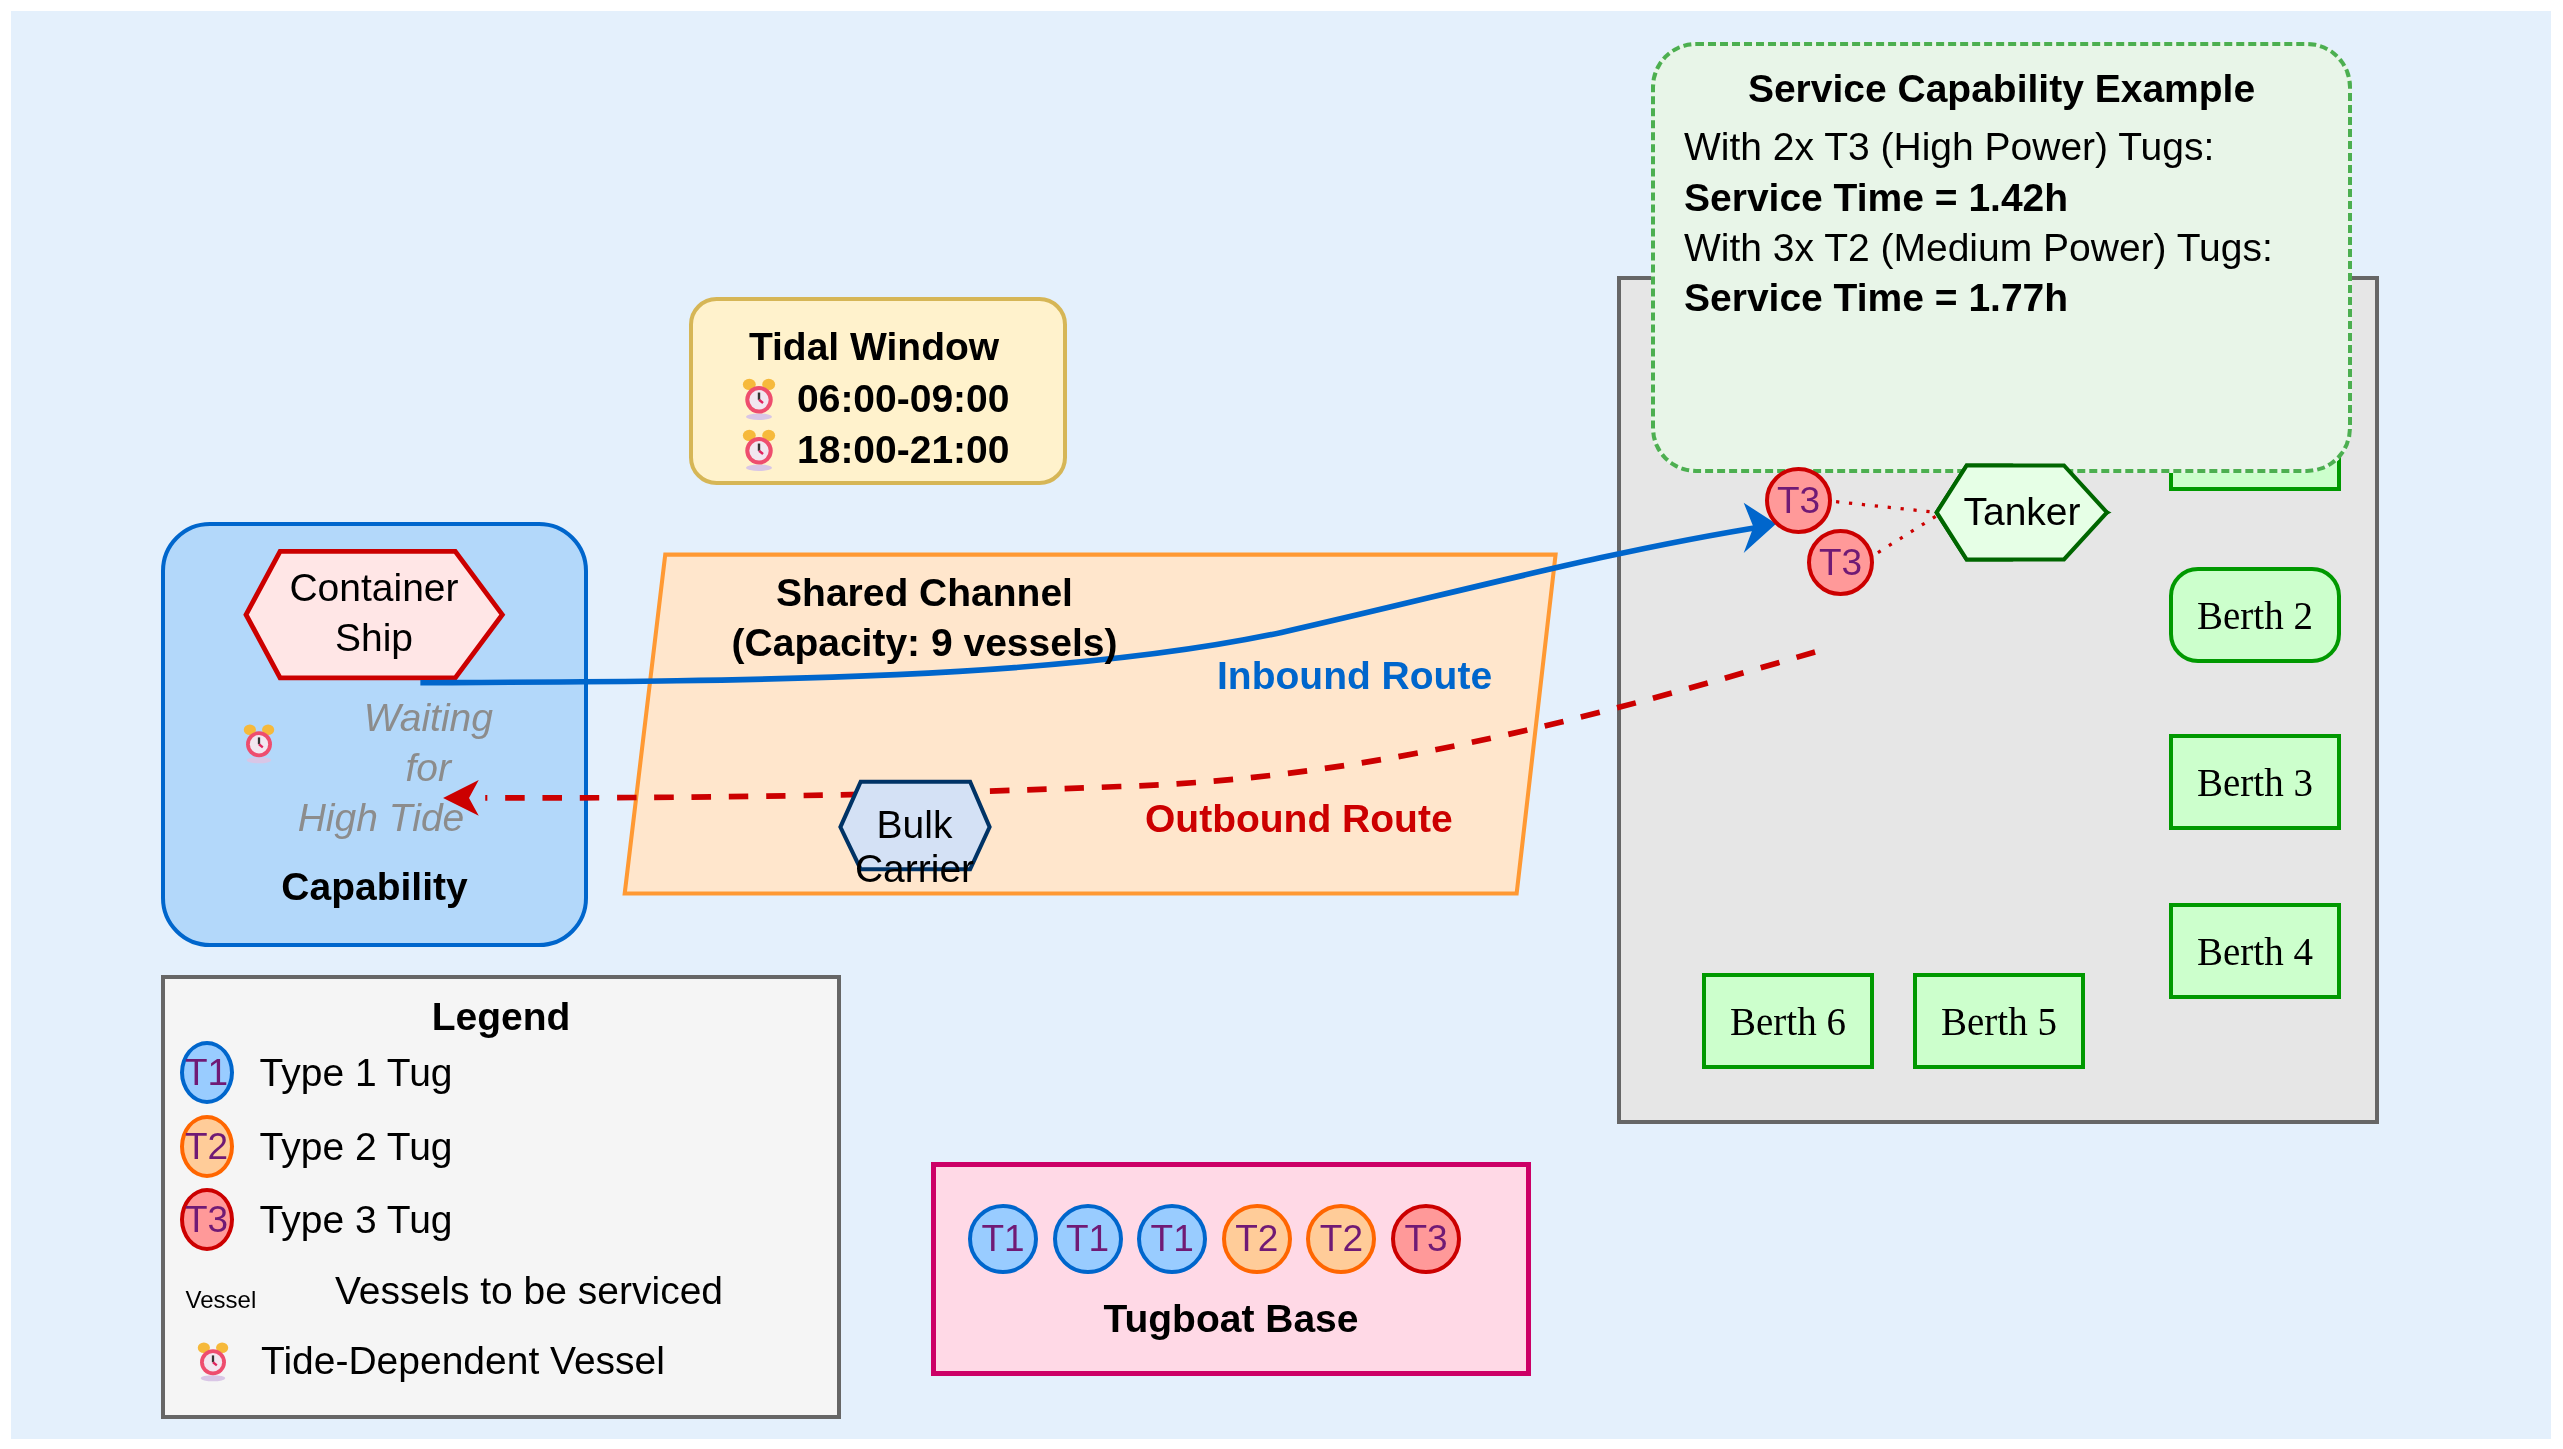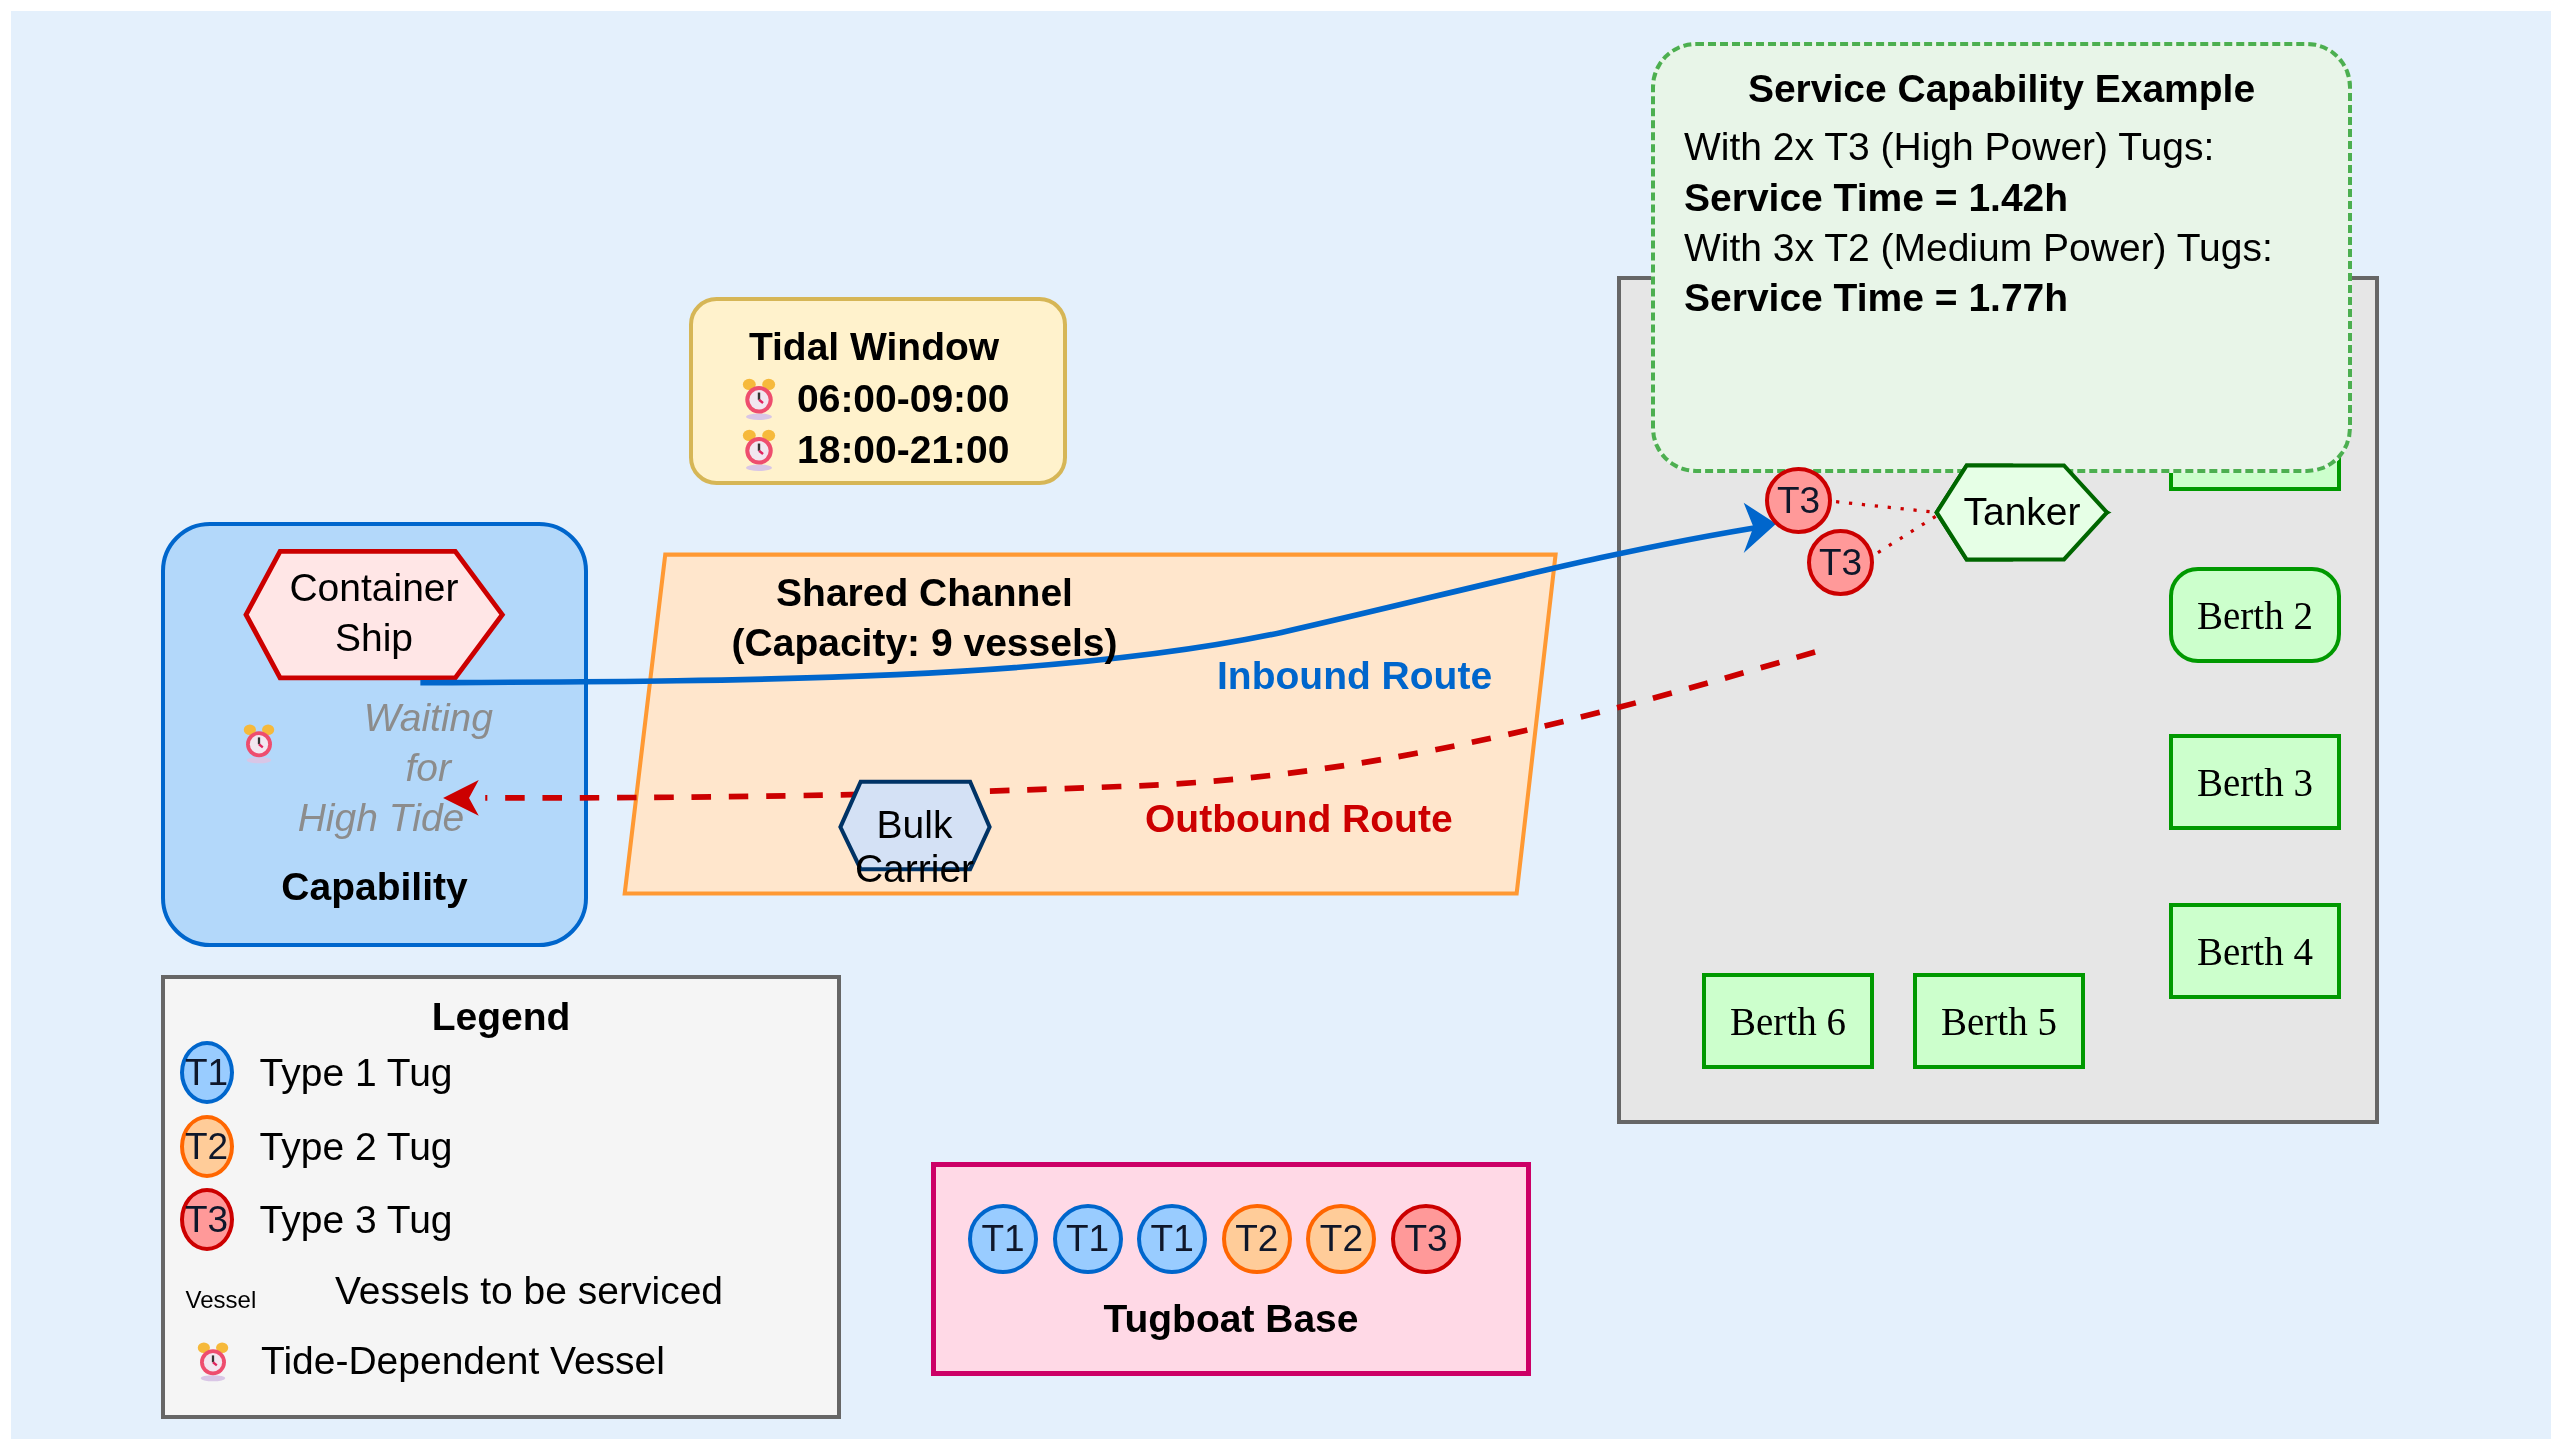--- a/index.html
+++ b/index.html
@@ -28,21 +28,21 @@
 
   
   .port { left:1617px; top:276px; width:762px; height:848px; background:#e6e6e6; border:4.9px solid #666666; box-sizing:border-box; }
   .berth { position:absolute; width:172px; height:96px; background:#ccffcc; border:4.9px solid #009900; box-sizing:border-box; display:flex; align-items:center; justify-content:center; font-size:39px;font-family:Liberation Serif, serif; }
 
   
   .legend { left:161px; top:975px; width:680px; height:444px; background:#f5f5f5; border:4px solid #666666; box-sizing:border-box; }
   .legend .title { position:absolute; left:0; right:0; top:16px; text-align:center; font-size:39px; font-weight:bold; }
   .legend .item { position:absolute; font-size:39px; display:flex; align-items:center; }
 
-  .tug { display:inline-flex; align-items:center; justify-content:center; border-radius:50%; box-sizing:border-box; font-size:37px; color:#0f172a; }
+  .tug { display:inline-flex; align-items:center; justify-content:center; border-radius:50%; box-sizing:border-box; font-size:37px; color:#701a75; }
   .tug.t1 { background:#99ccff; border:4.9px solid #0066cc; }
   .tug.t2 { background:#ffcc99; border:4.9px solid #ff6600; }
   .tug.t3 { background:#ff9999; border:4.9px solid #cc0000; }
 
   
   .tugbase { left:931px; top:1162px; width:600px; height:214px; background:#ffd9e6; border:5.7px solid #cc0066; box-sizing:border-box; }
   .tugbase .tugs { position:absolute; left:32px; top:37px; display:flex; gap:14.6px; }
   .tugbase .tug { width:70px; height:70px; }
   .tugbase .label { position:absolute; left:0; right:0; top:130px; text-align:center; font-size:39px; font-weight:bold; }
 </style>

